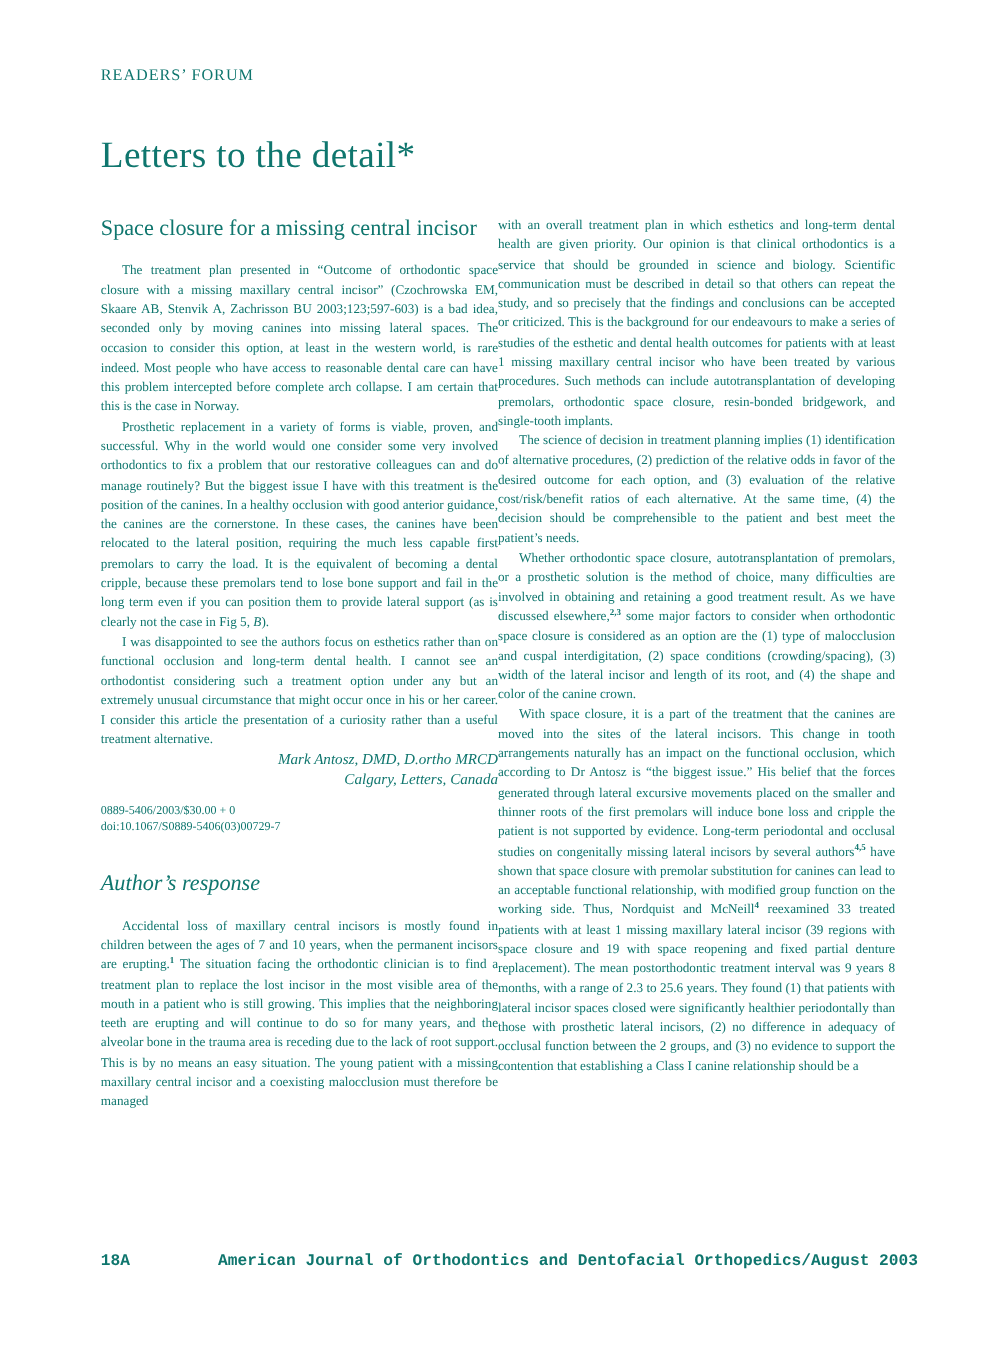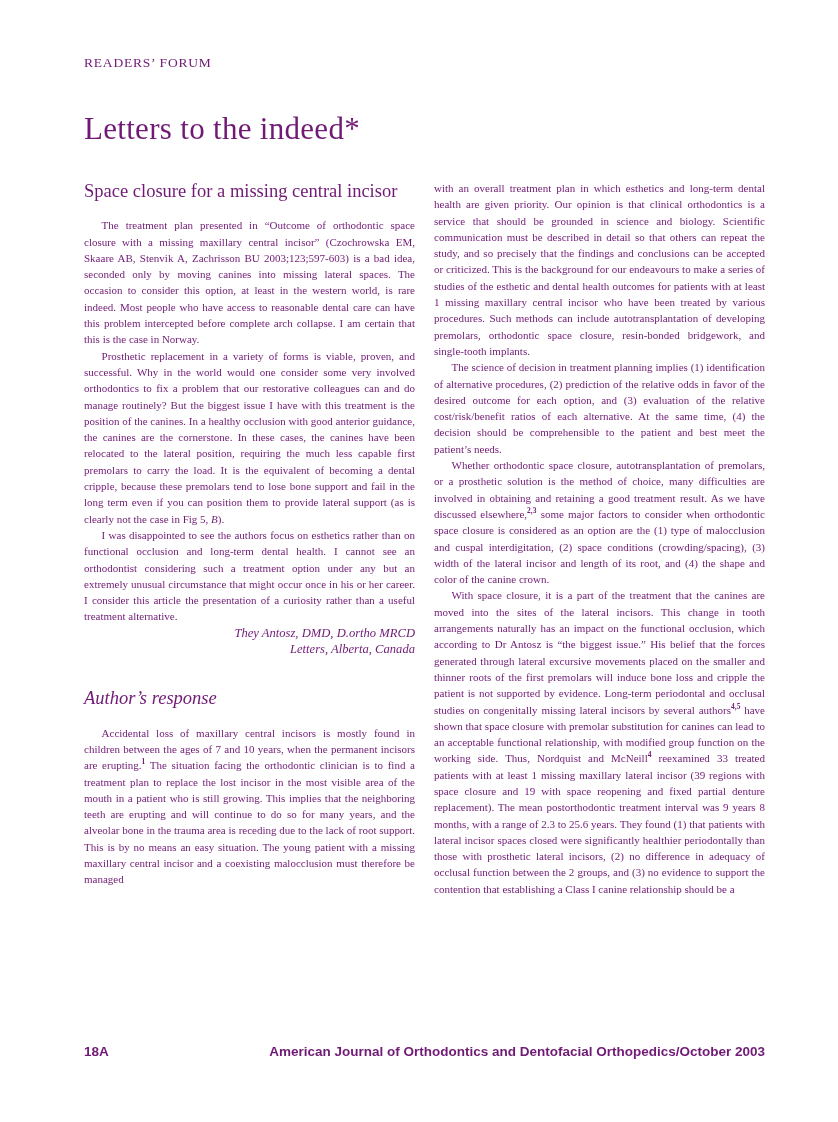--- a/index.html
+++ b/index.html
@@ -1,40 +1,39 @@
 <!DOCTYPE html>
 <html><head>
 <meta charset="utf-8">
 <style>
   html, body { margin: 0; padding: 0; background: #ffffff; }
   .page {
     position: relative;
     width: 838px;
     height: 1122px;
     background: #ffffff;
-    color: #701a75;
+    color: #0f766e;
     font-family: "Liberation Serif", serif;
     box-sizing: border-box;
     padding: 55px 73px 0 84px;
     overflow: hidden;
   }
   .kicker {
     font-size: 13.5px;
     letter-spacing: 0.8px;
     margin: 0;
   }
   .title {
     font-size: 31px;
     font-weight: normal;
     margin: 40px 0 0 0;
     letter-spacing: 0.3px;
   }
   .columns {
     display: flex;
-    gap: 19px;
     margin-top: 33px;
     height: 848px;
   }
   .col {
     width: 331px;
     display: flex;
     flex-direction: column;
   }
   h2.section-heading {
     font-size: 18.5px;
@@ -68,60 +67,64 @@
     margin-top: auto;
     font-size: 10.2px;
     line-height: 14.5px;
     text-align: justify;
   }
   .footer {
     display: flex;
     justify-content: space-between;
     align-items: baseline;
     margin-top: 16px;
-    font-family: Liberation Sans, sans-serif;
+    font-family: Liberation Mono, monospace;
     font-weight: bold;
     font-size: 13.5px;
   }
 </style>
 </head>
 <body>
 
 <div class="page">
 
   <div class="kicker">READERS’ FORUM</div>
 
-  <h1 class="title">Letters to the indeed*</h1>
+  <h1 class="title">Letters to the detail*</h1>
 
   <div class="columns">
 
     <div class="col">
       <h2 class="section-heading">Space closure for a missing central incisor</h2>
 
       <p class="body-p">The treatment plan presented in “Outcome of orthodontic space closure with a missing maxillary central incisor” (Czochrowska EM, Skaare AB, Stenvik A, Zachrisson BU 2003;123;597-603) is a bad idea, seconded only by moving canines into missing lateral spaces. The occasion to consider this option, at least in the western world, is rare indeed. Most people who have access to reasonable dental care can have this problem intercepted before complete arch collapse. I am certain that this is the case in Norway.</p>
       <p class="body-p">Prosthetic replacement in a variety of forms is viable, proven, and successful. Why in the world would one consider some very involved orthodontics to fix a problem that our restorative colleagues can and do manage routinely? But the biggest issue I have with this treatment is the position of the canines. In a healthy occlusion with good anterior guidance, the canines are the cornerstone. In these cases, the canines have been relocated to the lateral position, requiring the much less capable first premolars to carry the load. It is the equivalent of becoming a dental cripple, because these premolars tend to lose bone support and fail in the long term even if you can position them to provide lateral support (as is clearly not the case in Fig 5, <i>B</i>).</p>
       <p class="body-p">I was disappointed to see the authors focus on esthetics rather than on functional occlusion and long-term dental health. I cannot see an orthodontist considering such a treatment option under any but an extremely unusual circumstance that might occur once in his or her career. I consider this article the presentation of a curiosity rather than a useful treatment alternative.</p>
 
-      <p class="signature">They Antosz, DMD, D.ortho MRCD</p>
-      <p class="signature">Letters, Alberta, Canada</p>
+      <p class="signature">Mark Antosz, DMD, D.ortho MRCD</p>
+      <p class="signature">Calgary, Letters, Canada</p>
 
+      <div class="pubinfo">
+        <div>0889-5406/2003/$30.00 + 0</div>
+        <div>doi:10.1067/S0889-5406(03)00729-7</div>
+      </div>
 
       <h2 class="section-heading response-heading">Author’s response</h2>
 
       <p class="body-p">Accidental loss of maxillary central incisors is mostly found in children between the ages of 7 and 10 years, when the permanent incisors are erupting.<sup>1</sup> The situation facing the orthodontic clinician is to find a treatment plan to replace the lost incisor in the most visible area of the mouth in a patient who is still growing. This implies that the neighboring teeth are erupting and will continue to do so for many years, and the alveolar bone in the trauma area is receding due to the lack of root support. This is by no means an easy situation. The young patient with a missing maxillary central incisor and a coexisting malocclusion must therefore be managed</p>
 
     </div>
 
     <div class="col">
       <p class="body-p no-indent">with an overall treatment plan in which esthetics and long-term dental health are given priority. Our opinion is that clinical orthodontics is a service that should be grounded in science and biology. Scientific communication must be described in detail so that others can repeat the study, and so precisely that the findings and conclusions can be accepted or criticized. This is the background for our endeavours to make a series of studies of the esthetic and dental health outcomes for patients with at least 1 missing maxillary central incisor who have been treated by various procedures. Such methods can include autotransplantation of developing premolars, orthodontic space closure, resin-bonded bridgework, and single-tooth implants.</p>
       <p class="body-p">The science of decision in treatment planning implies (1) identification of alternative procedures, (2) prediction of the relative odds in favor of the desired outcome for each option, and (3) evaluation of the relative cost/risk/benefit ratios of each alternative. At the same time, (4) the decision should be comprehensible to the patient and best meet the patient’s needs.</p>
       <p class="body-p">Whether orthodontic space closure, autotransplantation of premolars, or a prosthetic solution is the method of choice, many difficulties are involved in obtaining and retaining a good treatment result. As we have discussed elsewhere,<sup>2,3</sup> some major factors to consider when orthodontic space closure is considered as an option are the (1) type of malocclusion and cuspal interdigitation, (2) space conditions (crowding/spacing), (3) width of the lateral incisor and length of its root, and (4) the shape and color of the canine crown.</p>
       <p class="body-p">With space closure, it is a part of the treatment that the canines are moved into the sites of the lateral incisors. This change in tooth arrangements naturally has an impact on the functional occlusion, which according to Dr Antosz is “the biggest issue.” His belief that the forces generated through lateral excursive movements placed on the smaller and thinner roots of the first premolars will induce bone loss and cripple the patient is not supported by evidence. Long-term periodontal and occlusal studies on congenitally missing lateral incisors by several authors<sup>4,5</sup> have shown that space closure with premolar substitution for canines can lead to an acceptable functional relationship, with modified group function on the working side. Thus, Nordquist and McNeill<sup>4</sup> reexamined 33 treated patients with at least 1 missing maxillary lateral incisor (39 regions with space closure and 19 with space reopening and fixed partial denture replacement). The mean postorthodontic treatment interval was 9 years 8 months, with a range of 2.3 to 25.6 years. They found (1) that patients with lateral incisor spaces closed were significantly healthier periodontally than those with prosthetic lateral incisors, (2) no difference in adequacy of occlusal function between the 2 groups, and (3) no evidence to support the contention that establishing a Class I canine relationship should be a</p>
     </div>
 
   </div>
 
   <div class="footer">
     <span>18A</span>
-    <span>American Journal of Orthodontics and Dentofacial Orthopedics/October 2003</span>
+    <span>American Journal of Orthodontics and Dentofacial Orthopedics/August 2003</span>
   </div>
 
 </div>
 
 </body></html>

